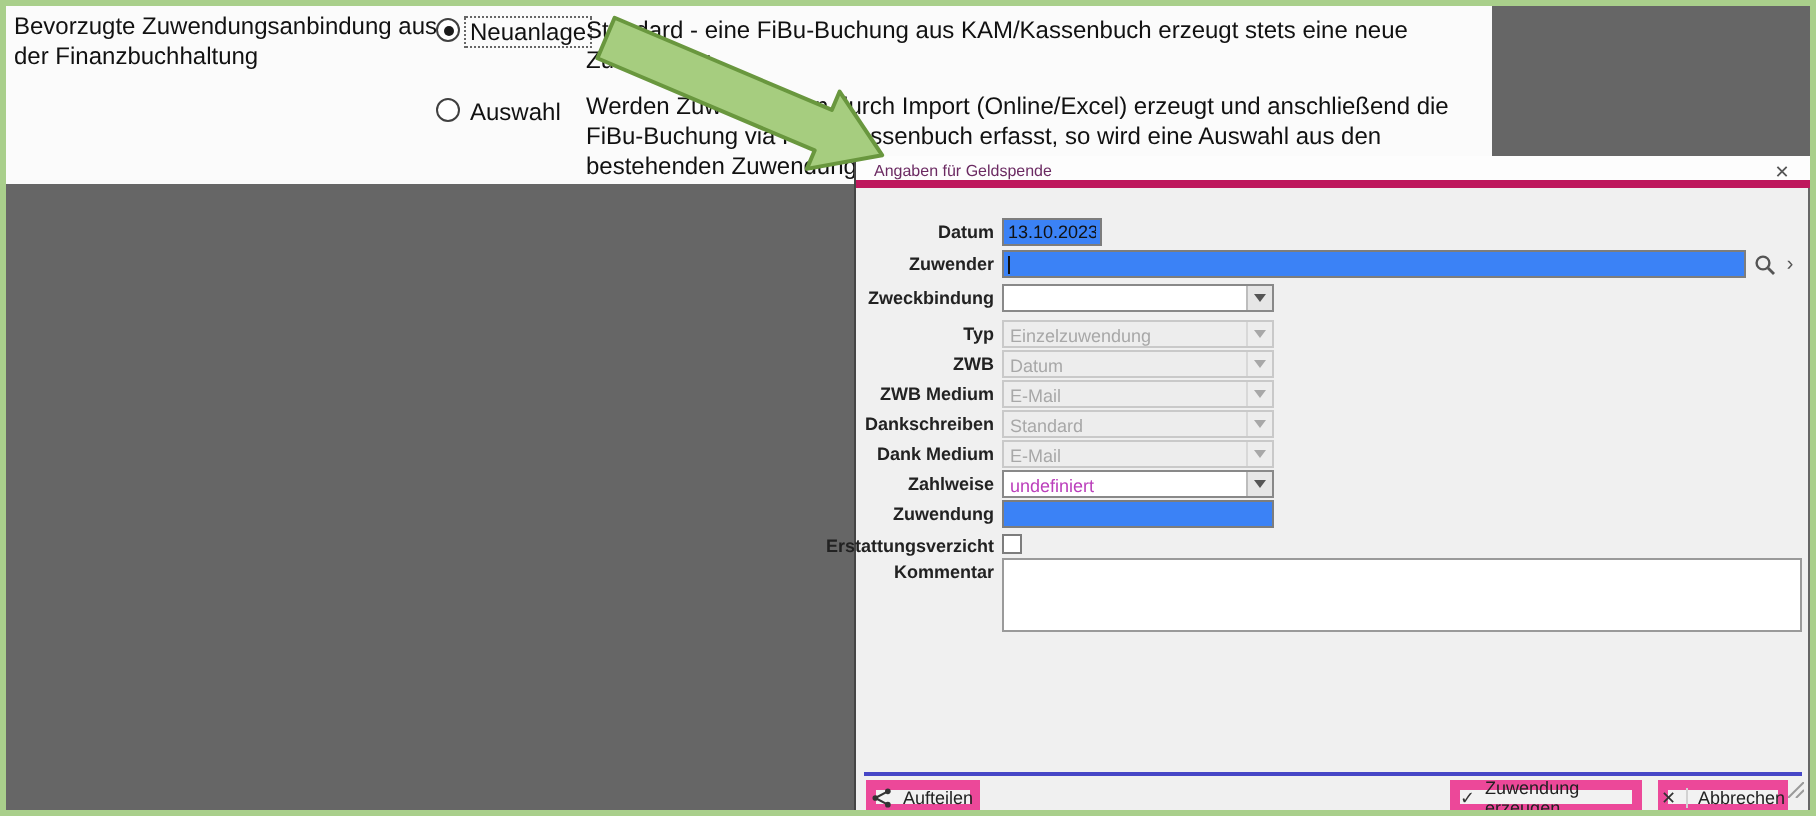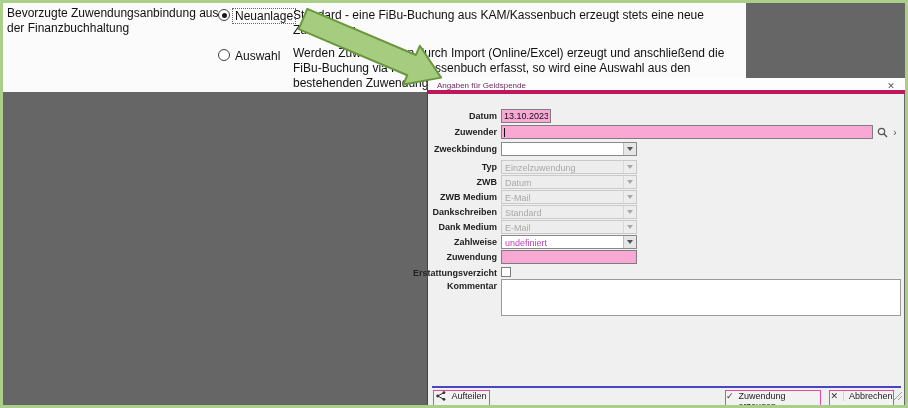--- a/index.html
+++ b/index.html
@@ -27,21 +27,21 @@
             background:#f0f0f0; border-left:1px solid #454545; z-index:20; }
   .dlg-titlebar { position:absolute; left:0; top:0; width:477px; height:16px; background:#fdfdfd;
                   border-bottom:4px solid #be185d; }
   .dlg-title { position:absolute; left:9px; top:3px; font-size:8px; color:#6b2a62; white-space:nowrap; }
   .dlg-close { position:absolute; right:8px; top:2px; width:12px; height:12px; font-size:9px; color:#555;
                display:flex; align-items:center; justify-content:center; cursor:default; }
 
   .row { position:absolute; left:0; width:477px; height:14px; }
   .flabel { position:absolute; right:408px; top:2px; white-space:nowrap; font-size:9px; color:#222;font-weight:bold; }
 
-  .tinput { position:absolute; top:0; height:14px; border:1px solid #7d7d7d; background:#f9a8d4;
+  .tinput { position:absolute; top:0; height:14px; border:1px solid #7d7d7d; background:#3b82f6;
             font-family:"Liberation Sans", sans-serif; font-size:9px; color:#111; padding:0 2px; }
   .caret { position:absolute; width:1px; height:9px; background:#111; }
 
   .combo { position:absolute; top:0; height:14px; background:#fff; border:1px solid #898989;
            display:flex; align-items:stretch; }
   .combo .val { flex:1; padding:2px 0 0 3px; font-size:9px; color:#111; white-space:nowrap; overflow:hidden; }
   .combo .abox { width:13px; background:#e6e6e6; border-left:1px solid #bdbdbd;
                  display:flex; align-items:center; justify-content:center; }
   .tri { width:0; height:0; border-left:3px solid transparent; border-right:3px solid transparent; border-top:4px solid #555; }
   .combo.disabled { background:#ededed; border-color:#c9c9c9; }
@@ -50,22 +50,22 @@
   .combo.disabled .tri { border-top-color:#a8a8a8; }
   .magenta { color:#bb3fbb !important; }
 
   .checkbox { position:absolute; left:73px; top:1px; width:10px; height:10px; background:#fff; border:1px solid #7d7d7d; }
 
   .textarea { position:absolute; left:73px; top:0; width:400px; height:37px; background:#fff; border:1px solid #9a9a9a; }
 
   .icon-btn { position:absolute; top:1px; display:flex; align-items:center; justify-content:center; }
 
   .sep-line { position:absolute; left:4px; top:308px; width:469px; height:2px; background:#4646c6; }
-  .btn { position:absolute; top:312px; height:17px; background:#f2f2f2; border:1px solid #ec4899;
-         display:flex; align-items:flex-start; justify-content:center; gap:5px; font-size:9px; color:#222; }
+  .btn { position:absolute; top:312px; height:17px; background:#f2f2f2; border:5px solid #ec4899;
+         display:flex; align-items:center; justify-content:center; gap:5px; font-size:9px; color:#222; }
   .btn .icn { display:flex; align-items:center; justify-content:center; }
   .btn .icn.divided { border-right:1px solid #d2d2d2; padding-right:5px; }
   .grip { position:absolute; right:2px; bottom:2px; }
 </style>
 </head>
 <body>
 
 <div class="frame">
 
   <div class="settings-panel">

